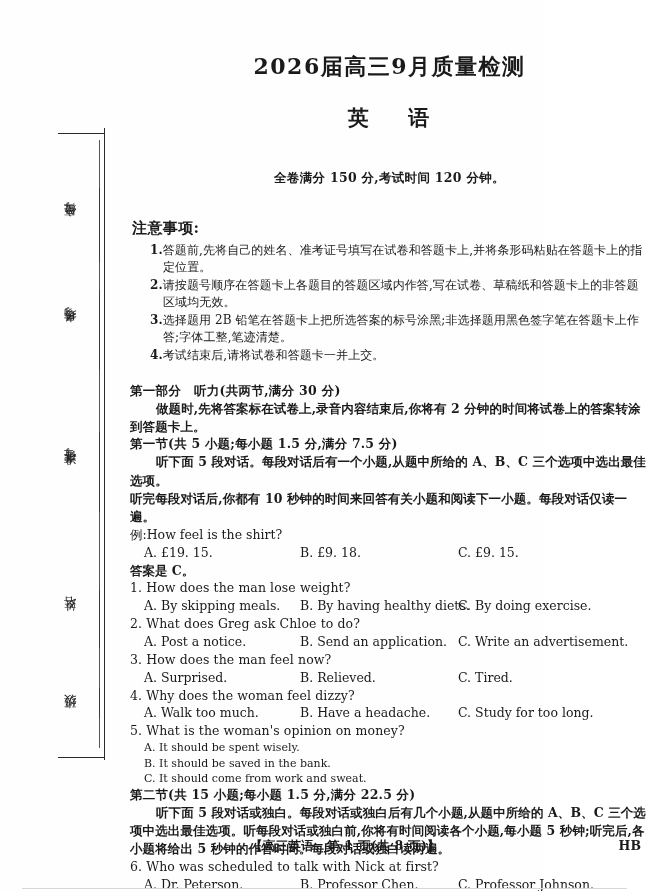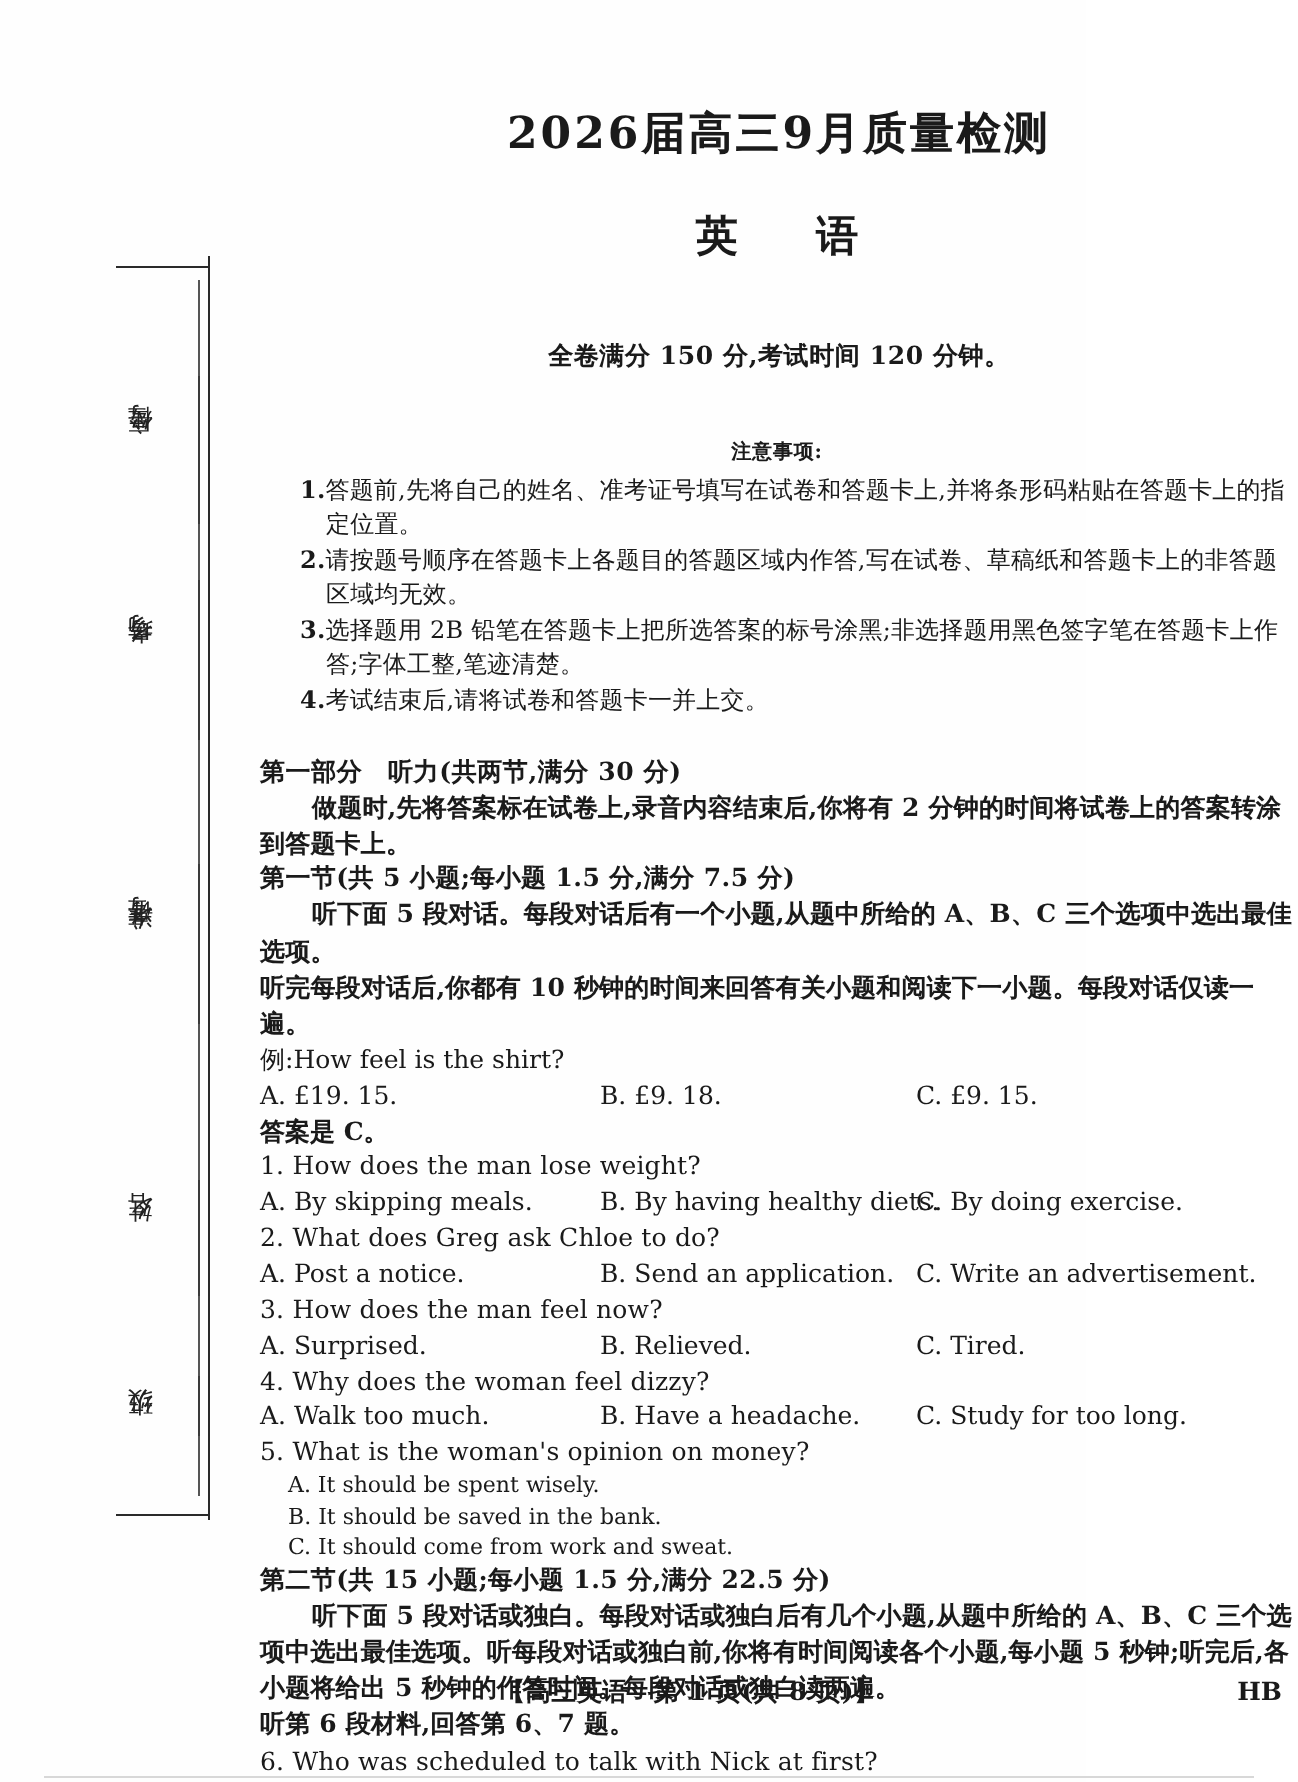--- a/index.html
+++ b/index.html
@@ -116,25 +116,24 @@
     padding-top: 34px;
     letter-spacing: 0.3px;
   }
 
   .notes-wrap {
     padding-top: 28px;
     padding-left: 2px;
     padding-right: 4px;
   }
   .notes-heading {
-    font-size: 10px;
+    font-size: 15px;
     font-weight: bold;
     margin: 0 0 4px 0;
     letter-spacing: 0.4px;
-    text-align: center;
   }
   ol.notes-list {
     margin: 0;
     padding: 0 0 0 18px;
     list-style: none;
     counter-reset: note;
   }
   ol.notes-list li {
     counter-increment: note;
     font-size: 12px;
@@ -186,21 +185,21 @@
   }
   .opts {
     display: block;
     position: relative;
     font-size: 12.5px;
     line-height: 1.42;
     margin: 0;
     padding-left: 14px;
     height: 18px;
   }
-  .opts .oa { position: absolute; left: 0; }
+  .opts .oa { position: absolute; left: 14px; }
   .opts .ob { position: absolute; left: 170px; }
   .opts .oc { position: absolute; left: 328px; text-align: center; }
   .opt-stack {
     font-size: 11px;
     line-height: 1.42;
     margin: 0;
     padding-left: 14px;
   }
   .ans-line {
     font-size: 12.5px;
@@ -337,21 +336,20 @@
     </div>
 
     <p class="q-stem"><span>5.</span>
        <span>What is the woman's opinion on money?</span></p>
     <p class="opt-stack">A. It should be spent wisely.</p>
     <p class="opt-stack">B. It should be saved in the bank.</p>
     <p class="opt-stack">C. It should come from work and sweat.</p>
 
     <p class="sec-heading">第二节(共 15 小题;每小题 1.5 分,满分 22.5 分)</p>
     <p class="para">听下面 5 段对话或独白。每段对话或独白后有几个小题,从题中所给的 A、B、C 三个选项中选出最佳选项。听每段对话或独白前,你将有时间阅读各个小题,每小题 5 秒钟;听完后,各小题将给出 5 秒钟的作答时间。每段对话或独白读两遍。</p>
-    <p class="para-flat">听第 6 段材料,回答第 6、7 题。</p>
 
     <p class="q-stem"><span>6.</span>
        <span>Who was scheduled to talk with Nick at first?</span></p>
     <div class="opts">
       <span class="oa">A. Dr. Peterson.</span>
       <span class="ob">B. Professor Chen.</span>
       <span class="oc">C. Professor Johnson.</span>
     </div>
 
   </div>

